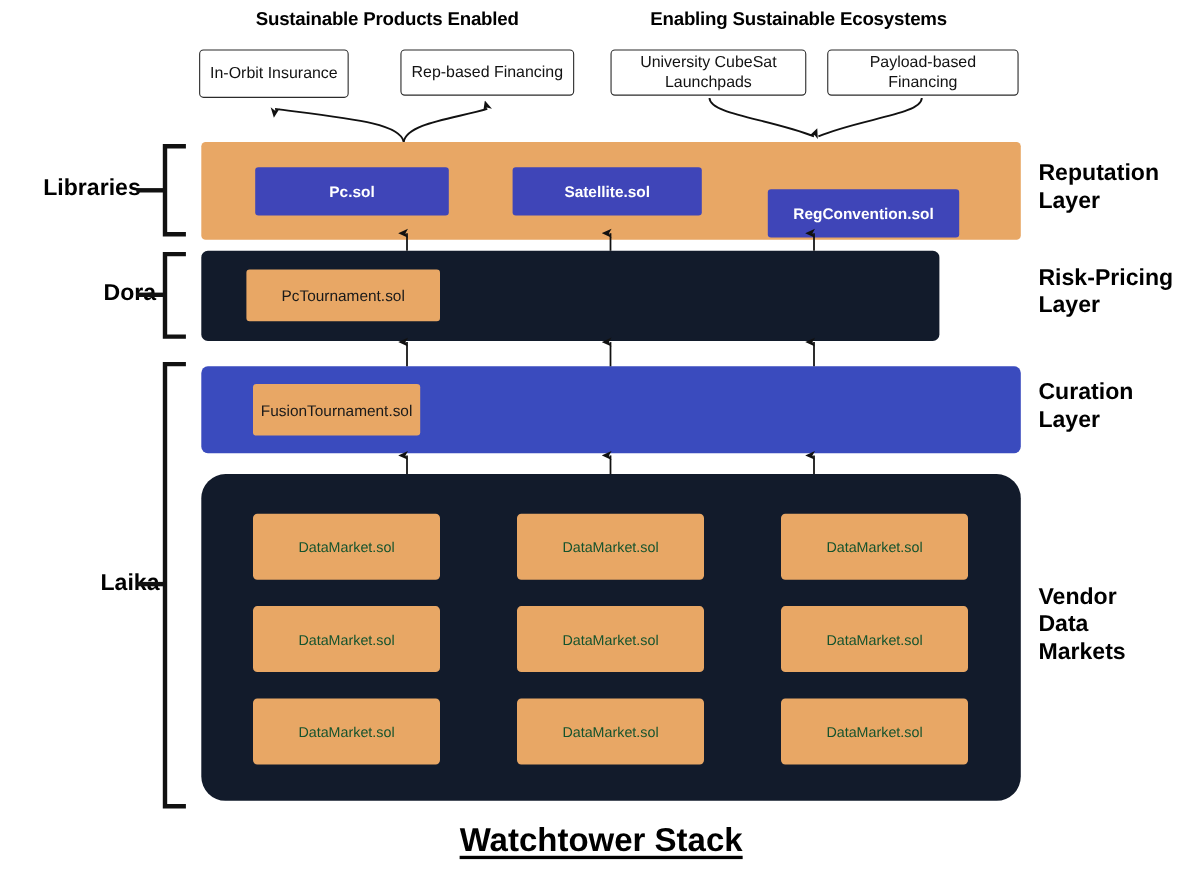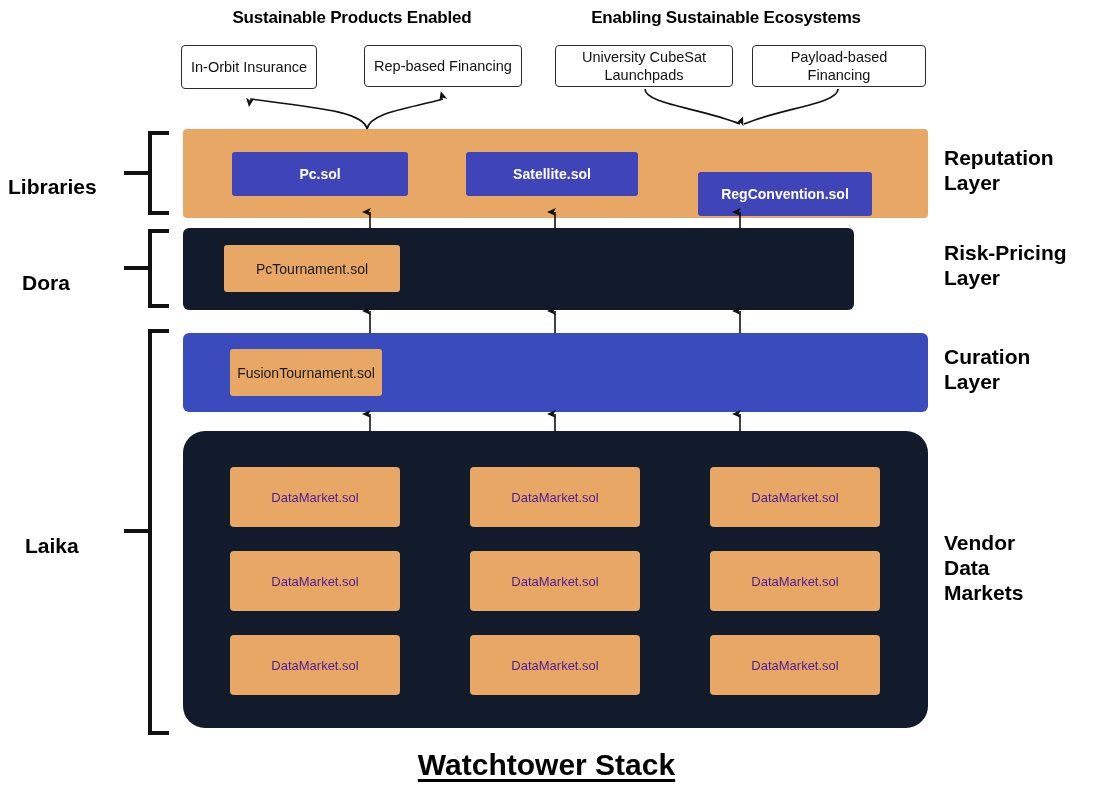--- a/index.html
+++ b/index.html
@@ -74,35 +74,35 @@
     font-weight: bold;
     font-size: 14px;
   }
   .chip-orange {
     background: #e8a765;
     color: #1a1a1a;
     font-size: 14px;
   }
   .chip-orange-sm {
     background: #e8a765;
-    color: #4c1d95;
+    color: #14532d;
     font-size: 13px;
     border-radius: 4px;
   }
 
   
   .side-label {
     position: absolute;
     font-size: 21px;
     font-weight: bold;
     color: #000000;
     line-height: 1.18;
     white-space: pre-line;
   }
-  .side-label-left { text-align: left; margin-top: 16px; }
+  .side-label-left { text-align: right; }
   .side-label-right { }
 
   
   .main-title {
     position: absolute;
     font-size: 30px;
     font-weight: bold;
     color: #000000;
     text-decoration: underline;
     text-underline-offset: 4px;

